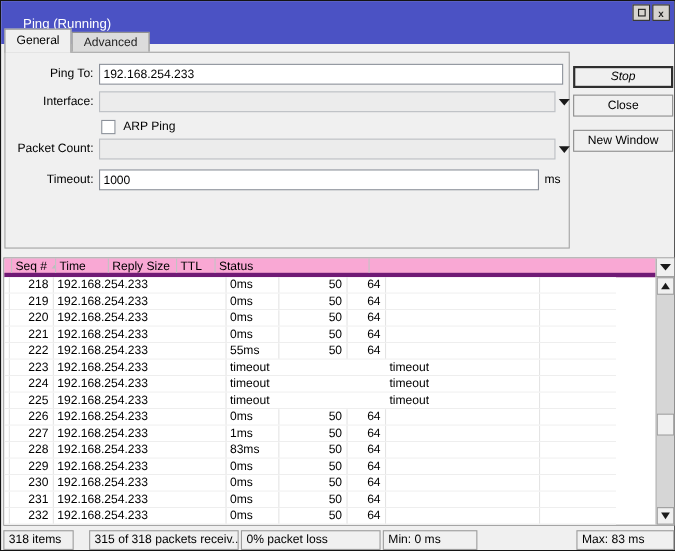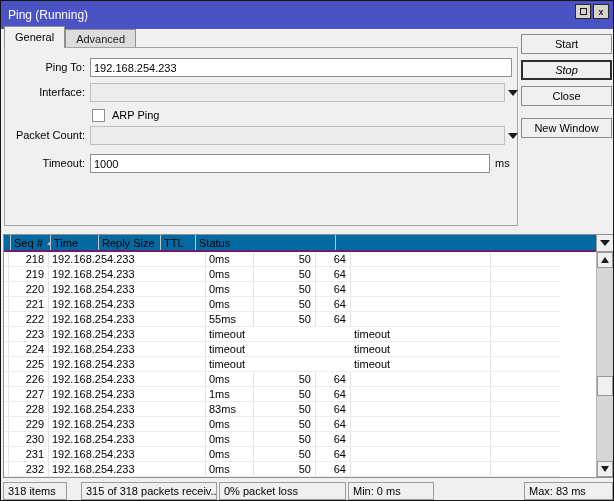--- a/index.html
+++ b/index.html
@@ -6,23 +6,23 @@
   html,body { background:#d8d8d8; }
   body { font-family: "Liberation Sans", sans-serif; font-size: 11px; color:#000; }
 
   .window {
     position: relative; width: 614px; height: 501px;
     background: #f0f0f0; border: 1px solid #141414; overflow: hidden;
   }
 
   
   .titlebar {
-    position: absolute; top: 0; left: 0; right: 0; height: 28px;
+    position: absolute; top: 0; left: 0; right: 0; height: 39px;
     background: #4b52c4; color: #fff; display: flex; align-items: center;
-    padding-left: 7px;
+    padding-left: 20px;
   }
   .titlebar .title { font-size: 12px; }
   .titlebar-buttons { position: absolute; right: 4px; top: 3px; display: flex; gap: 2px; }
   .tb-btn {
     width: 16px; height: 15px; background: #d6d3ce; border: 1px solid #2a2a2a;
     display: flex; align-items: center; justify-content: center;
     font-size: 9px; font-weight: bold; color: #1a1a1a; cursor: default;
   }
   .tb-btn .sq { width: 7px; height: 7px; border: 1px solid #1a1a1a; background: transparent; }
 
@@ -73,21 +73,21 @@
     background: #f0f0f0; border: 1px solid #8c8c8c; font-family: "Liberation Sans", sans-serif;
     font-size: 11px; text-align: center; line-height: 18px; cursor: default;
   }
   .abtn.default { border: 2px solid #2e2e2e; line-height: 16px; font-style: italic; }
 
   
   .table {
     position: absolute; left: 2px; top: 233px; width: 611px; height: 244px;
     background: #fff; border: 1px solid #8f8f8f;
   }
-  .thead { display: flex; height: 17px; width: 592px; background: #0369a1; border-bottom: 2px solid #701a75; }
+  .thead { display: flex; height: 17px; width: 592px; background: #f9a8d4; border-bottom: 4px solid #701a75; }
   .th {
     border-right: 1px solid #c3c3c3; padding: 0 3px; line-height: 16px;
     overflow: hidden; white-space: nowrap; cursor: default; display:flex; align-items:center;
   }
   .sort-arrow {
     margin-left: 4px; width: 0; height: 0;
     border-left: 4px solid transparent; border-right: 4px solid transparent;
     border-bottom: 5px solid #bdbdbd;
   }
   .col-btn {
@@ -191,21 +191,20 @@
       <div class="drop-arrow"></div>
     </div>
 
     <div class="frow" style="top:106px;">
       <span class="flabel">Timeout:</span>
       <input class="tinput" style="width: 400px;" value="1000">
       <span class="unit-label">ms</span>
     </div>
   </div>
 
-  <div class="abtn" style="top:33px;">Start</div>
   <div class="abtn default" style="top:59px;">Stop</div>
   <div class="abtn" style="top:85px;">Close</div>
   <div class="abtn" style="top:117px;">New Window</div>
 
   <div class="table">
     <div class="thead">
       <div class="th c-strip"></div>
       <div class="th c-seq" style="text-align:left; justify-content:flex-start;">
         <span>Seq #</span>
         <span class="sort-arrow"></span>

